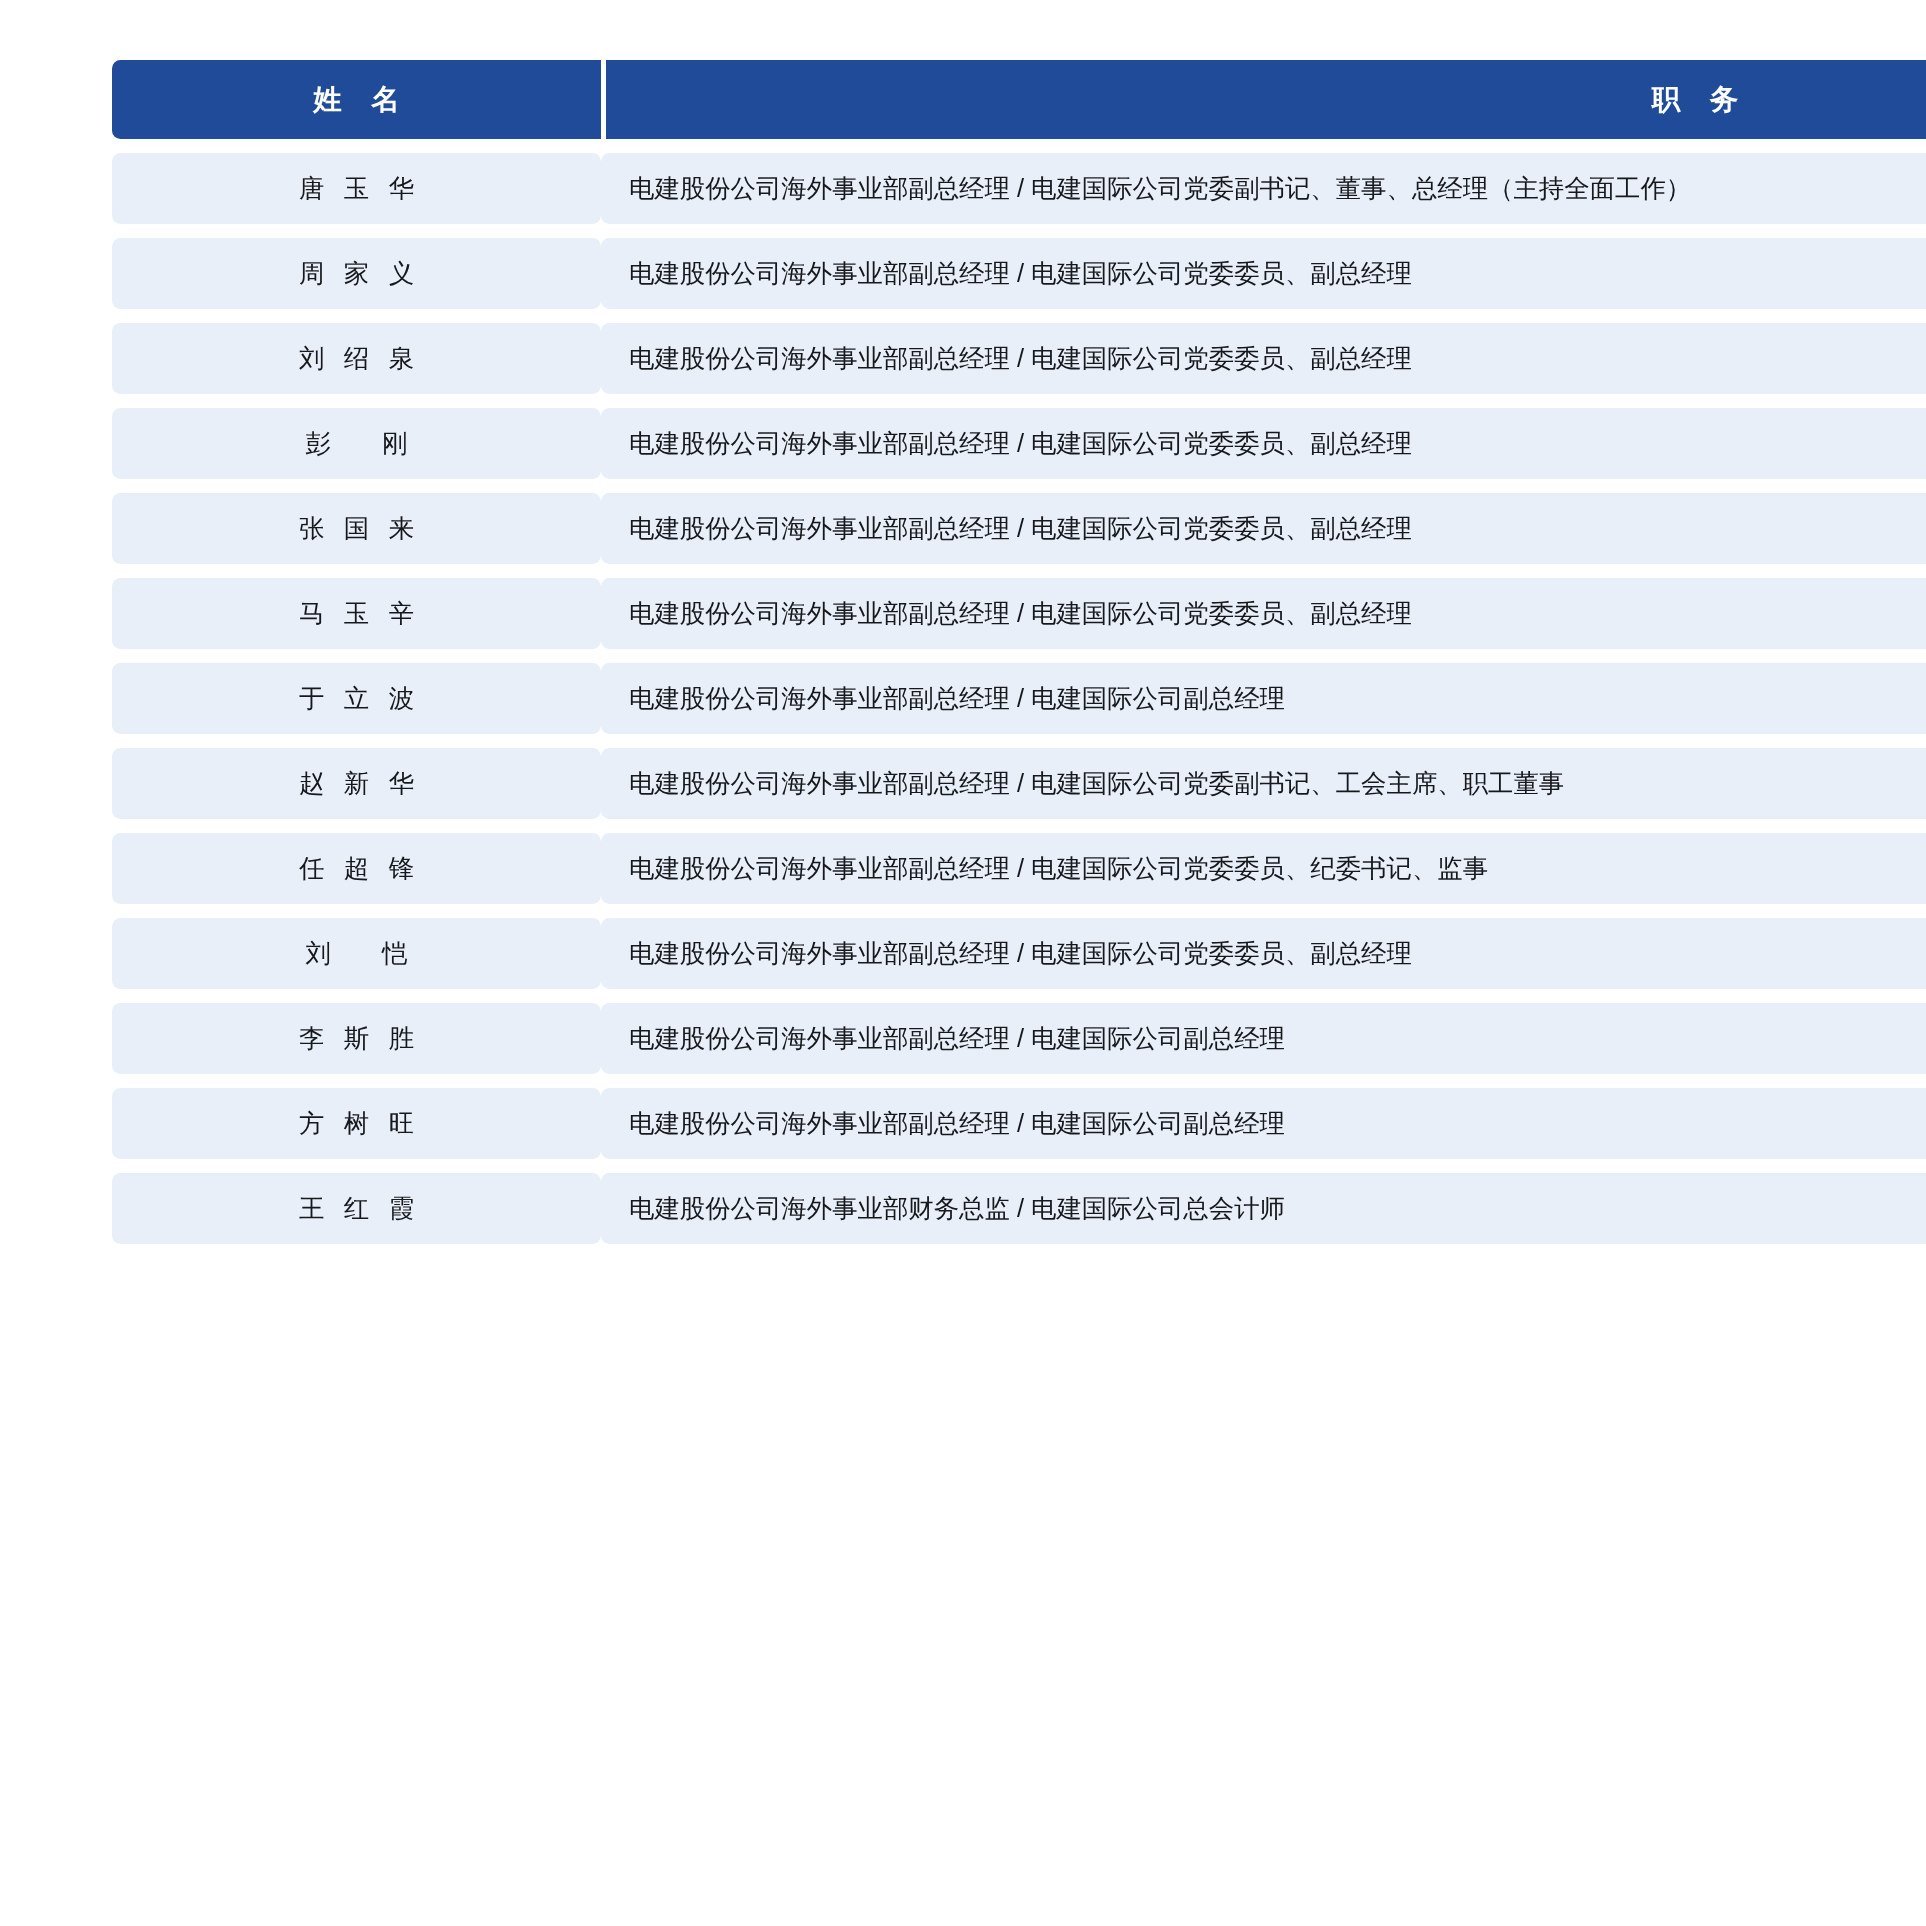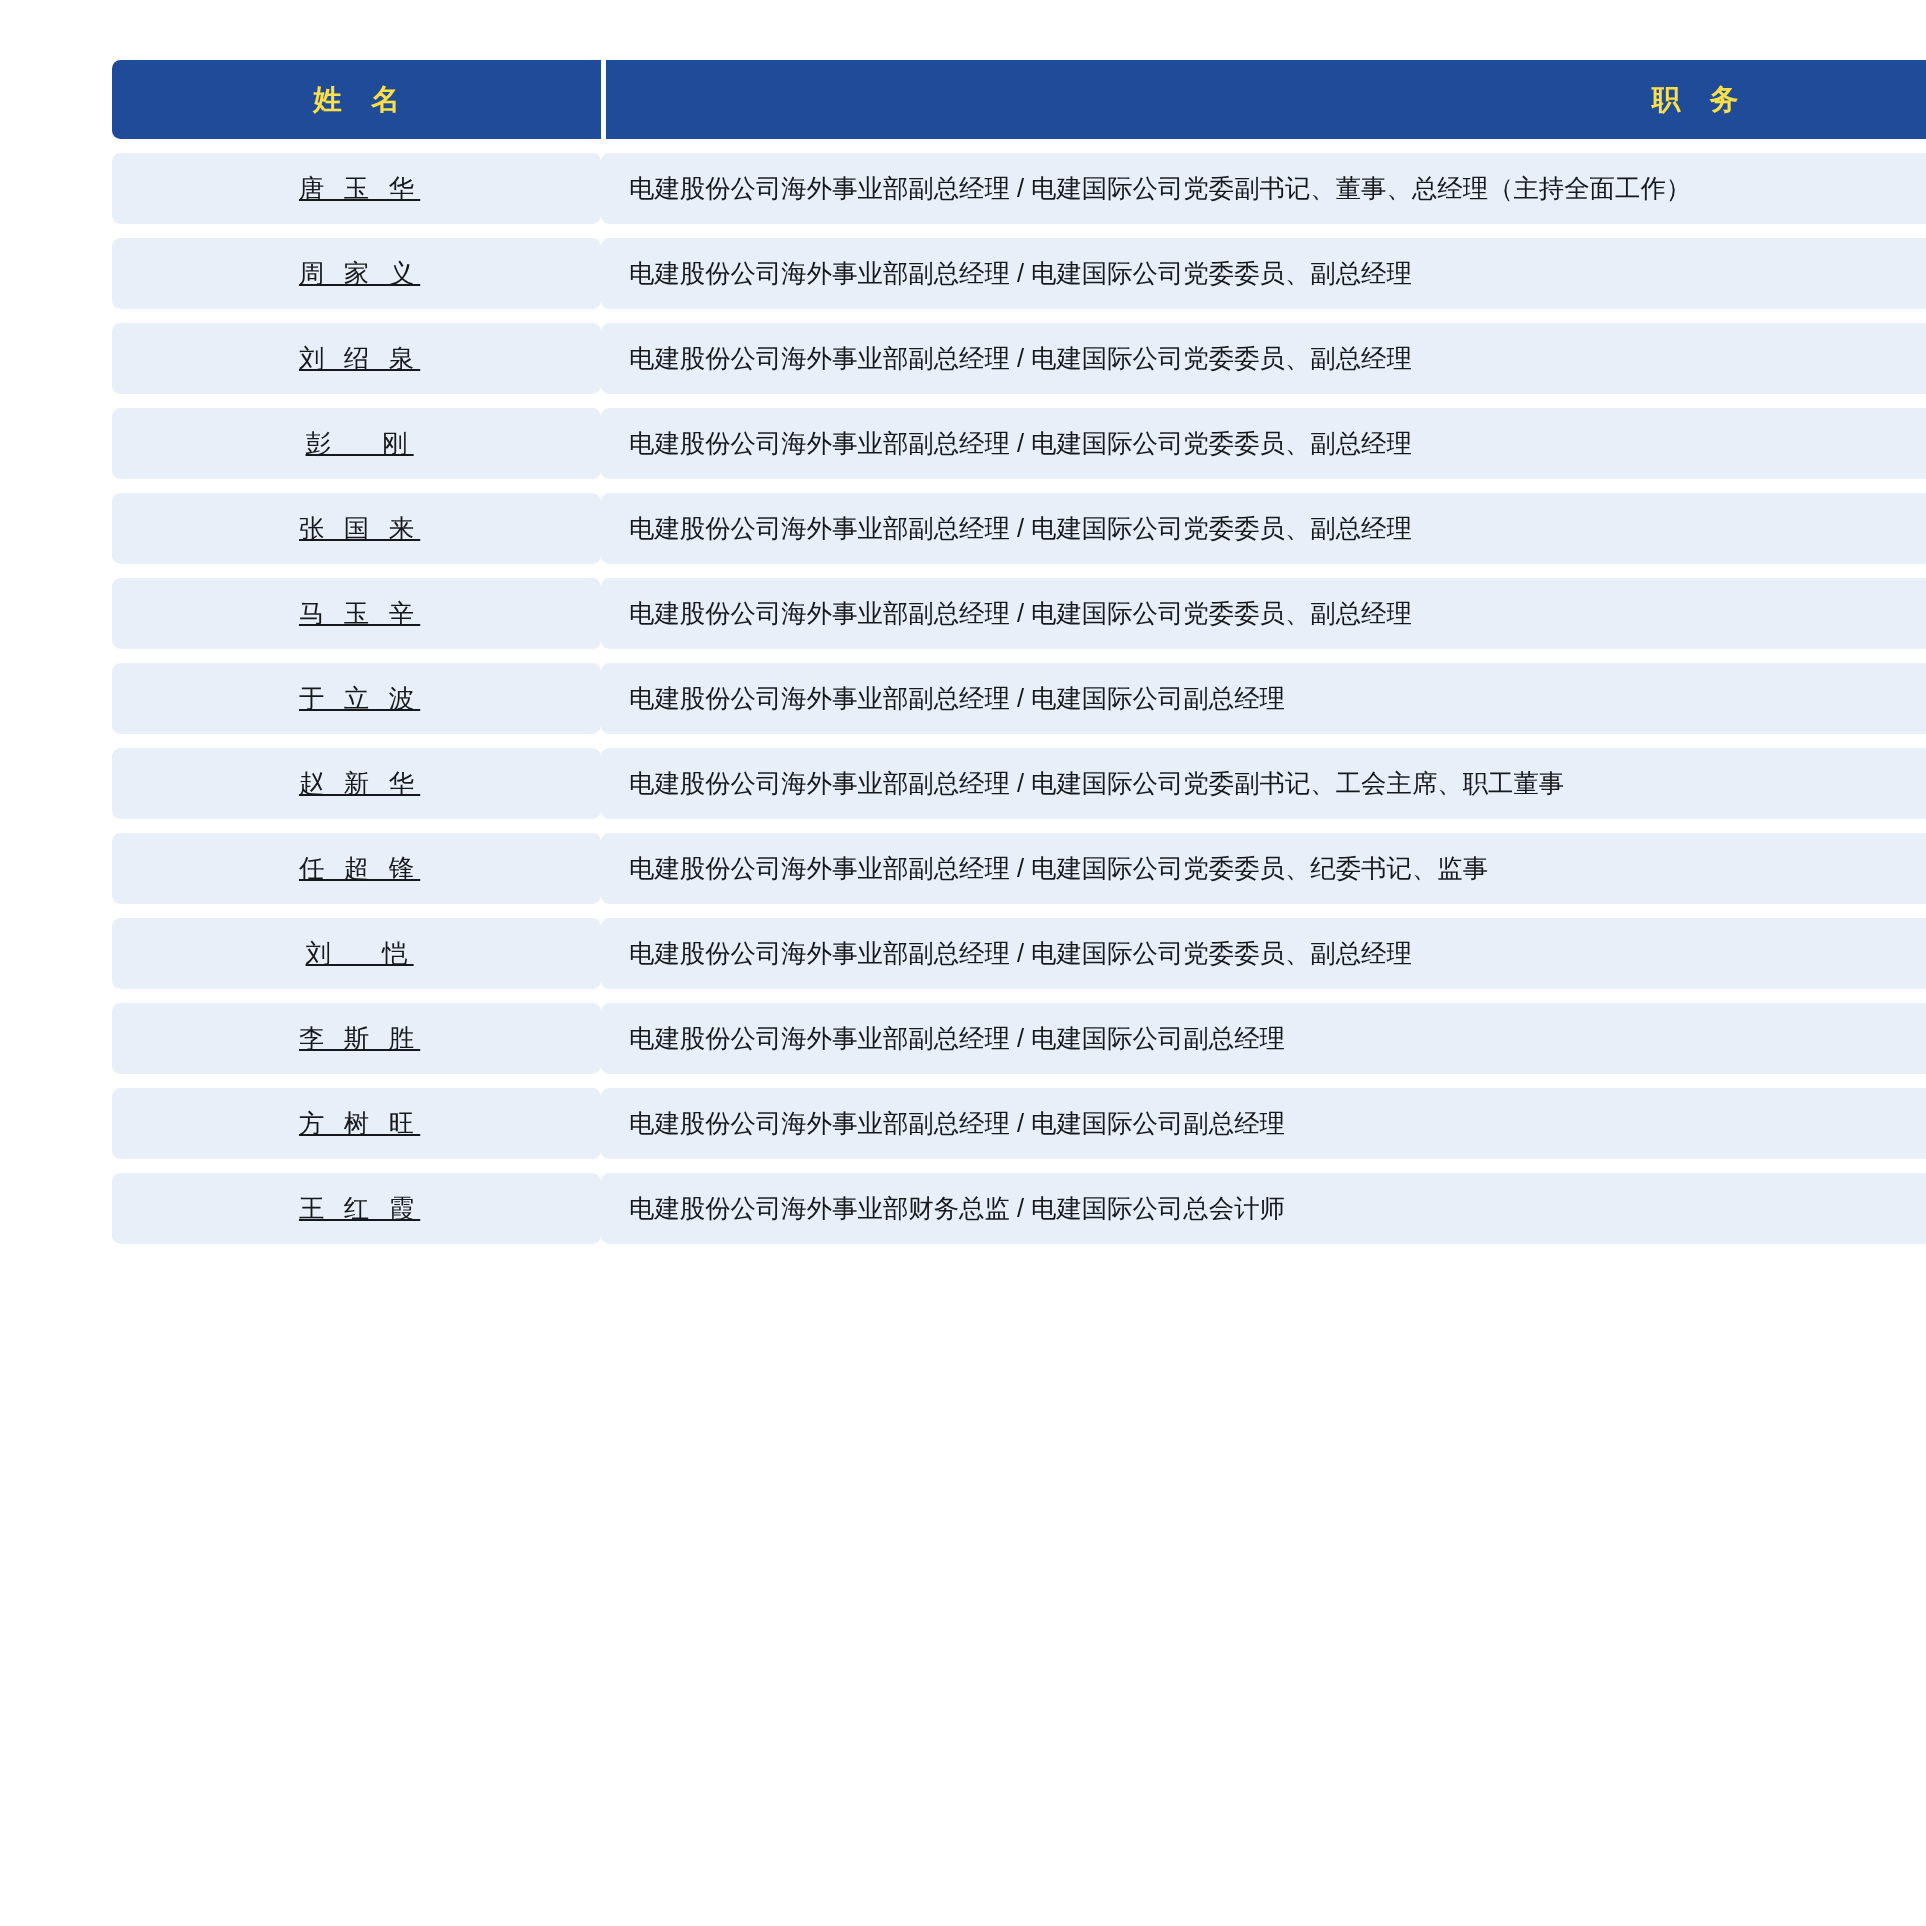--- a/index.html
+++ b/index.html
@@ -23,21 +23,21 @@
     border-collapse: separate;
     border-spacing: 0 14px;
     width: 100%;
     table-layout: fixed;
   }
   col.col-name { width: 489px; }
   col.col-title { width: auto; }
 
   thead th {
     background: #1f4b99;
-    color: #fde047;
+    color: #ffffff;
     font-size: 28.5px;
     font-weight: bold;
     letter-spacing: 10.8px;
     text-indent: 10.8px;
     height: 77px;
     vertical-align: middle;
   }
   thead th.th-name {
     border-radius: 8.5px 0 0 8.5px;
   }
@@ -62,21 +62,21 @@
   }
   tbody td.cell-title {
     border-radius: 8.5px;
     padding-left: 28px;
     padding-right: 15.4px;
     text-align: left;
     white-space: nowrap;
   }
   tbody tr td.cell-name { border-right: 0; }
   
-  tbody tr td.cell-name { box-shadow: none; text-decoration: underline; }
+  tbody tr td.cell-name { box-shadow: none; }
   tbody tr { }
 </style>
 </head>
 <body>
 
 <div class="page">
   <table class="roster">
     <colgroup>
       <col class="col-name">
       <col class="col-title">

